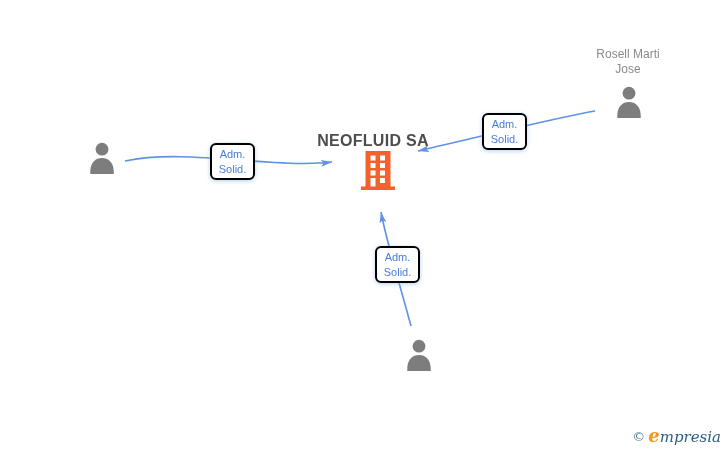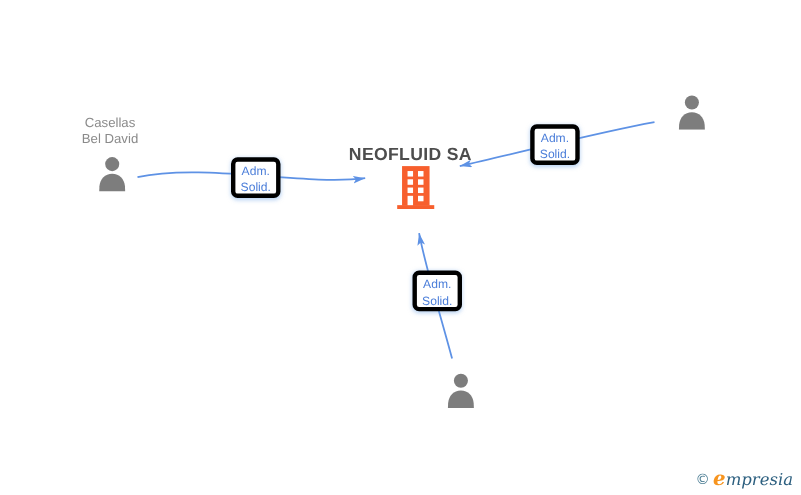--- a/index.html
+++ b/index.html
@@ -37,21 +37,21 @@
     letter-spacing: 0.3px;
     white-space: nowrap;
   }
   .building { position: absolute; }
   .relbox {
     position: absolute;
     width: 45px;
     height: 37px;
     box-sizing: border-box;
     background: #ffffff;
-    border: 4px solid #000000;
+    border: 2px solid #000000;
     border-radius: 6px;
     box-shadow: 0 1px 4px rgba(120,170,230,0.55);
     text-align: center;
     font-size: 11px;
     line-height: 15px;
     color: #4A7DD9;
     padding-top: 2px;
   }
   .watermark {
     position: absolute;
@@ -90,31 +90,31 @@
     <defs>
       <marker id="arrow" markerUnits="userSpaceOnUse" markerWidth="12" markerHeight="8" refX="11" refY="3.5" orient="auto">
         <polygon points="0,0 11,3.5 0,7 2.5,3.5" fill="#5E92E5"></polygon>
       </marker>
     </defs>
     <path d="M125,161 C185,148 275,169 332,162" fill="none" stroke="#5E92E5" stroke-width="1.6" marker-end="url(#arrow)"></path>
     <path d="M595,111 C545,120 480,137 418,151" fill="none" stroke="#5E92E5" stroke-width="1.6" marker-end="url(#arrow)"></path>
     <path d="M411,326 C402,292 386,240 381,212" fill="none" stroke="#5E92E5" stroke-width="1.6" marker-end="url(#arrow)"></path>
   </svg>
 
-  <div class="plabel" style="left:100px; top:104px;">
-    <div>Casellas</div>
-    <div>Bel David</div>
-  </div>
   <div class="person-icon" style="left:88px; top:142px;">
     <svg width="28" height="32" viewBox="0 0 28 32">
       <circle cx="14" cy="7.2" r="6.4" fill="#7D7D7D"></circle>
       <path d="M14,16 C7.4,16 3.1,20.6 2.4,27.4 L2.2,32 L25.8,32 L25.6,27.4 C24.9,20.6 20.6,16 14,16 Z" fill="#7D7D7D"></path>
     </svg>
   </div>
 
+  <div class="plabel" style="left:628px; top:47px;">
+    <div>Rosell Marti</div>
+    <div>Jose</div>
+  </div>
   <div class="person-icon" style="left:615px; top:86px;">
     <svg width="28" height="32" viewBox="0 0 28 32">
       <circle cx="14" cy="7.2" r="6.4" fill="#7D7D7D"></circle>
       <path d="M14,16 C7.4,16 3.1,20.6 2.4,27.4 L2.2,32 L25.8,32 L25.6,27.4 C24.9,20.6 20.6,16 14,16 Z" fill="#7D7D7D"></path>
     </svg>
   </div>
 
   <div class="person-icon" style="left:405px; top:339px;">
     <svg width="28" height="32" viewBox="0 0 28 32">
       <circle cx="14" cy="7.2" r="6.4" fill="#7D7D7D"></circle>

